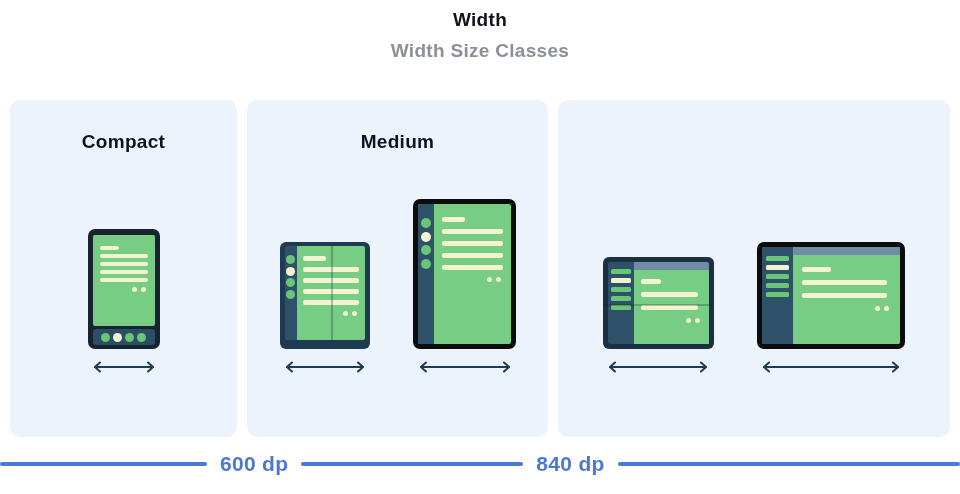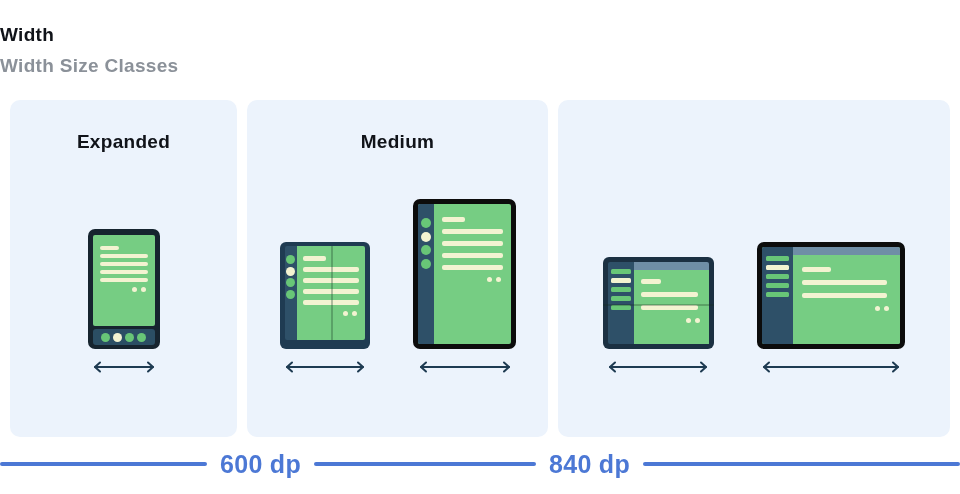--- a/index.html
+++ b/index.html
@@ -5,21 +5,21 @@
   :root{
     --panel-bg:#ecf3fc; --title:#101319; --subtitle:#8b9199; --blue:#4c78d5;
     --arrow:#1e3b52; --green:#76cd83; --bar-green:#68c677; --cream:#f3f3d1;
     --slate:#2e5068; --topbar:#6f8ea6; --phone-frame:#16242f; --phone-navbar:#2b4e64;
     --foldable-frame:#1f3b52; --exp-frame:#1b3042; --black-frame:#0c0c0c;
   }
   *{box-sizing:border-box;margin:0;padding:0}
   html,body{width:960px;height:494px}
   body{background:#fff;font-family:"Liberation Sans",sans-serif;position:relative;overflow:hidden}
 
-  .hdr{position:absolute;top:24px;left:0;width:100%;}
+  .hdr{position:absolute;top:9px;left:0;width:100%;text-align:center}
   .hdr .title{font-size:19px;font-weight:bold;color:var(--title);letter-spacing:.3px}
   .hdr .subtitle{font-size:19px;font-weight:bold;color:var(--subtitle);letter-spacing:.3px;margin-top:9px}
 
   .panels{position:absolute;top:100px;left:10px;right:10px;height:337px;display:flex;gap:10px}
   .panel{background:var(--panel-bg);border-radius:10px;position:relative}
   .panel-compact{width:227px;flex:none}
   .panel-medium{width:301px;flex:none}
   .panel-expanded{flex:1}
   .panel h2{font-size:19px;font-weight:bold;color:var(--title);text-align:center;margin-top:31px;letter-spacing:.3px}
 
@@ -72,34 +72,34 @@
   
   .exp-large{width:148px;height:107px;background:var(--green);border:5px solid var(--black-frame);border-radius:7px;display:flex;overflow:hidden}
   .exp-large .rail{width:31px;background:var(--slate);display:flex;flex-direction:column;padding:9px 4px;gap:4px;flex:none}
   .exp-large .screen{padding:12px 9px 0}
   .exp-large .topbar{border-radius:0}
 
   
   .ruler{position:absolute;left:0;right:0;top:451px;height:26px;display:flex;align-items:center}
   .seg{height:4px;background:var(--blue);border-radius:2px;flex:none}
   .seg1{width:207px}.seg2{width:222px}.seg3{flex:1}
-  .ruler-label{color:var(--blue);font-weight:bold;font-size:25px;margin:0 13px;white-space:nowrap;letter-spacing:.3px}
+  .ruler-label{color:var(--blue);font-weight:bold;font-size:21px;margin:0 13px;white-space:nowrap;letter-spacing:.3px}
 </style>
 </head>
 <body>
 
 <div class="hdr">
   <div class="title">Width</div>
   <div class="subtitle">Width Size Classes</div>
 </div>
 
 <div class="panels">
 
   <section class="panel panel-compact">
-    <h2>Expanded</h2>
+    <h2>Compact</h2>
     <div class="devices">
       <div class="device-group">
         <div class="phone">
           <div class="screen">
             <div class="line short"></div>
             <div class="line"></div>
             <div class="line"></div>
             <div class="line"></div>
             <div class="line"></div>
             <div class="dots">

